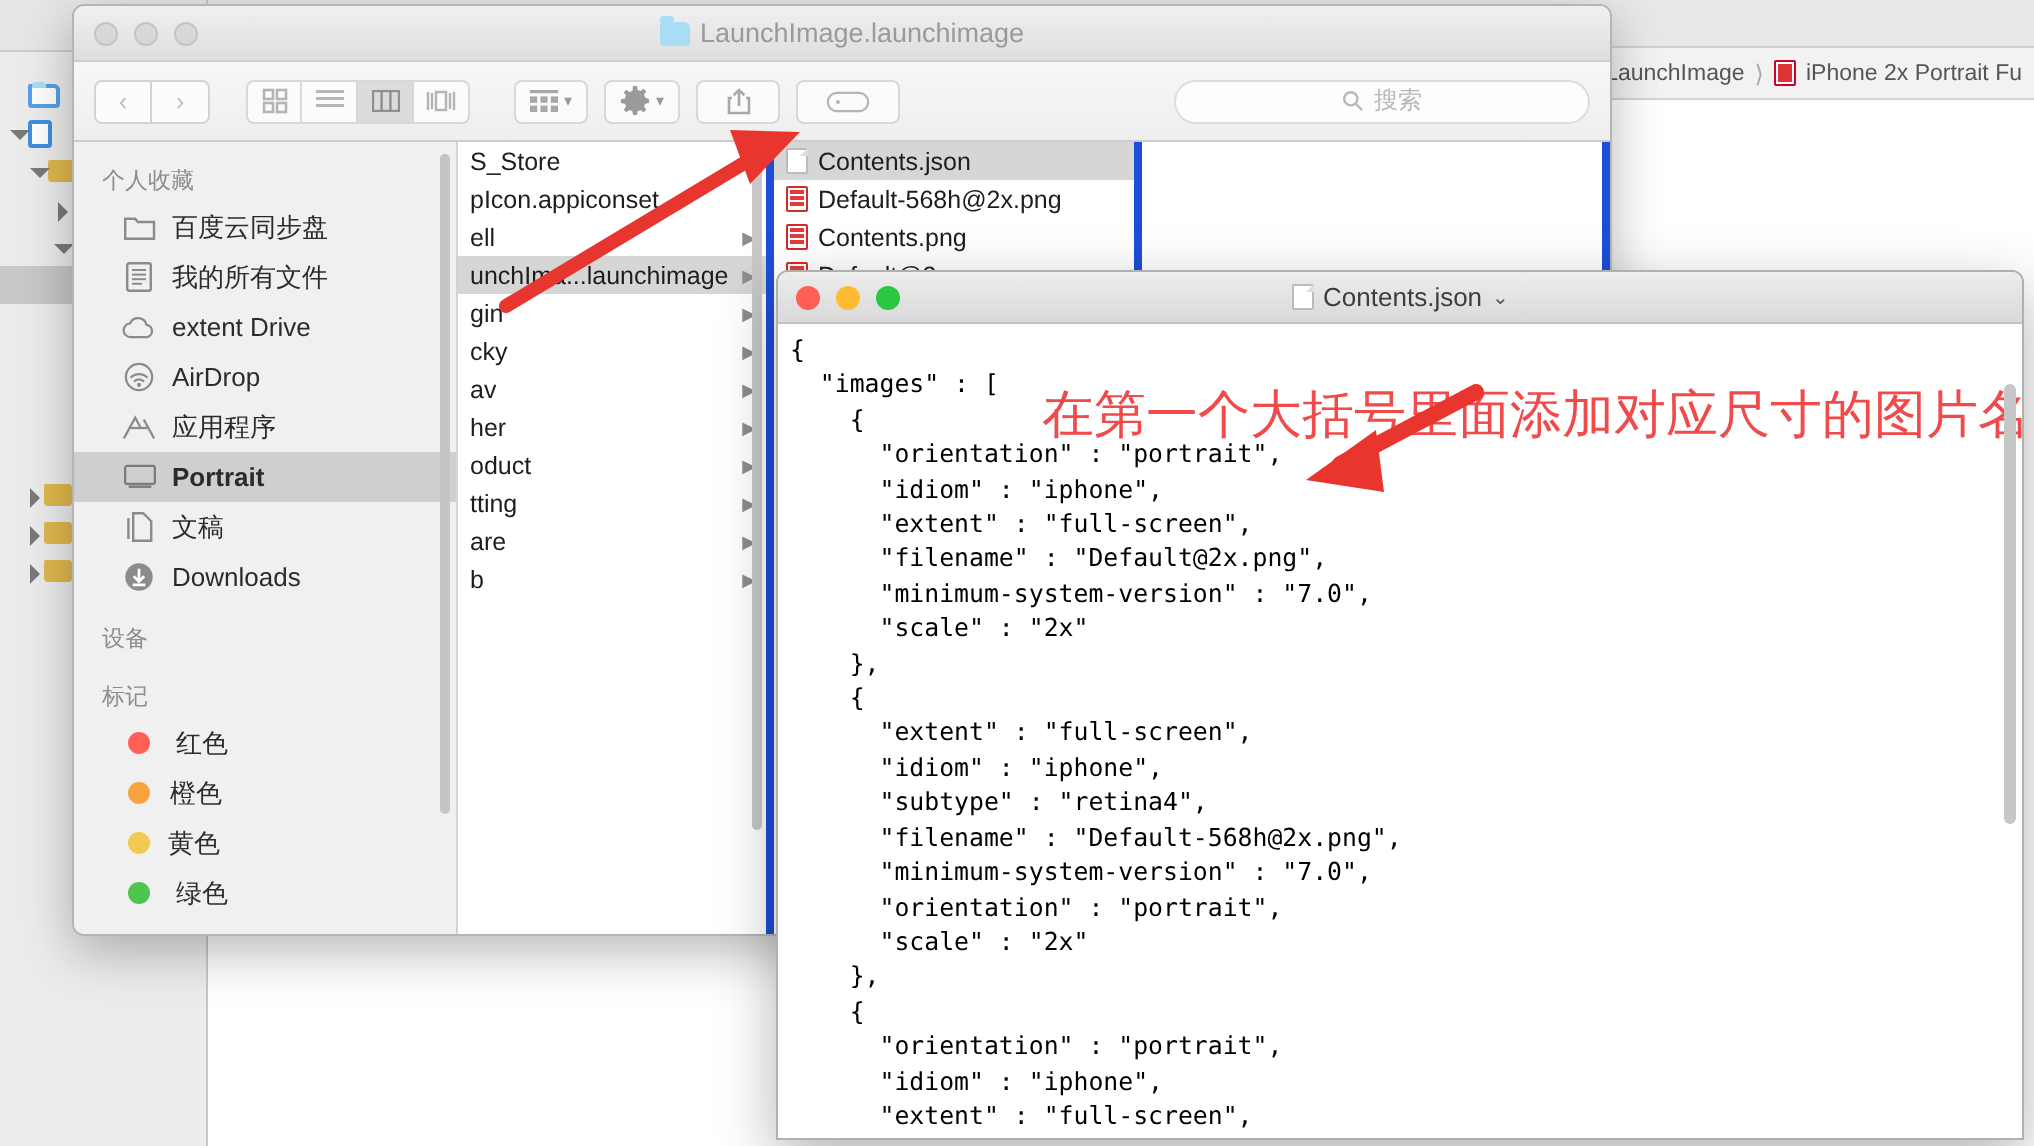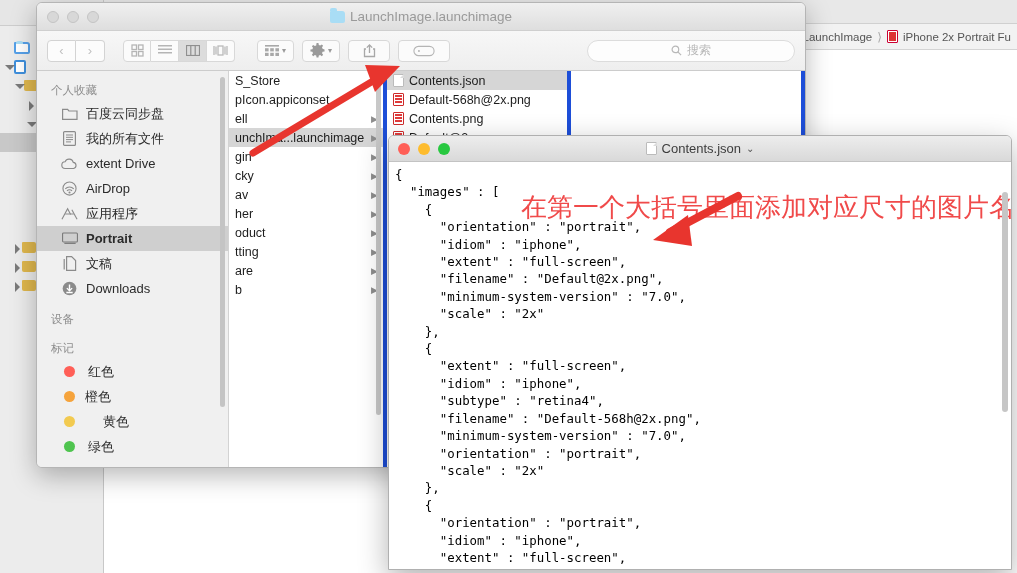--- a/index.html
+++ b/index.html
@@ -456,21 +456,21 @@
         <div class="sb-item">
           <span class="tagdot" style="background:#ff5f57"></span>
           <span style="margin-left:5px">红色</span>
         </div>
         <div class="sb-item">
           <span class="tagdot" style="background:#f5a33c"></span>
           <span style="margin-left:2px">橙色</span>
         </div>
         <div class="sb-item">
           <span class="tagdot" style="background:#f2ca50"></span>
-          <span style="margin-left:20px">黄色</span>
+          <span style="margin-left:1px">黄色</span>
         </div>
         <div class="sb-item">
           <span class="tagdot" style="background:#4fc44f"></span>
           <span style="margin-left:5px">绿色</span>
         </div>
 
         <div class="sb-scroll"></div>
       </div>
 
       <div class="col col1">

